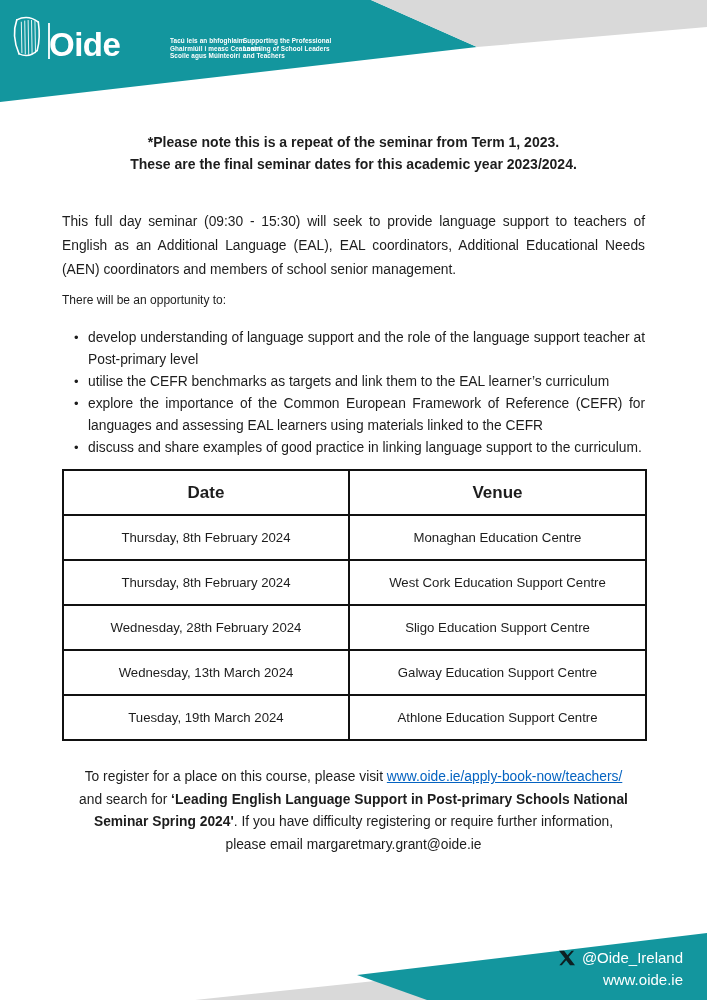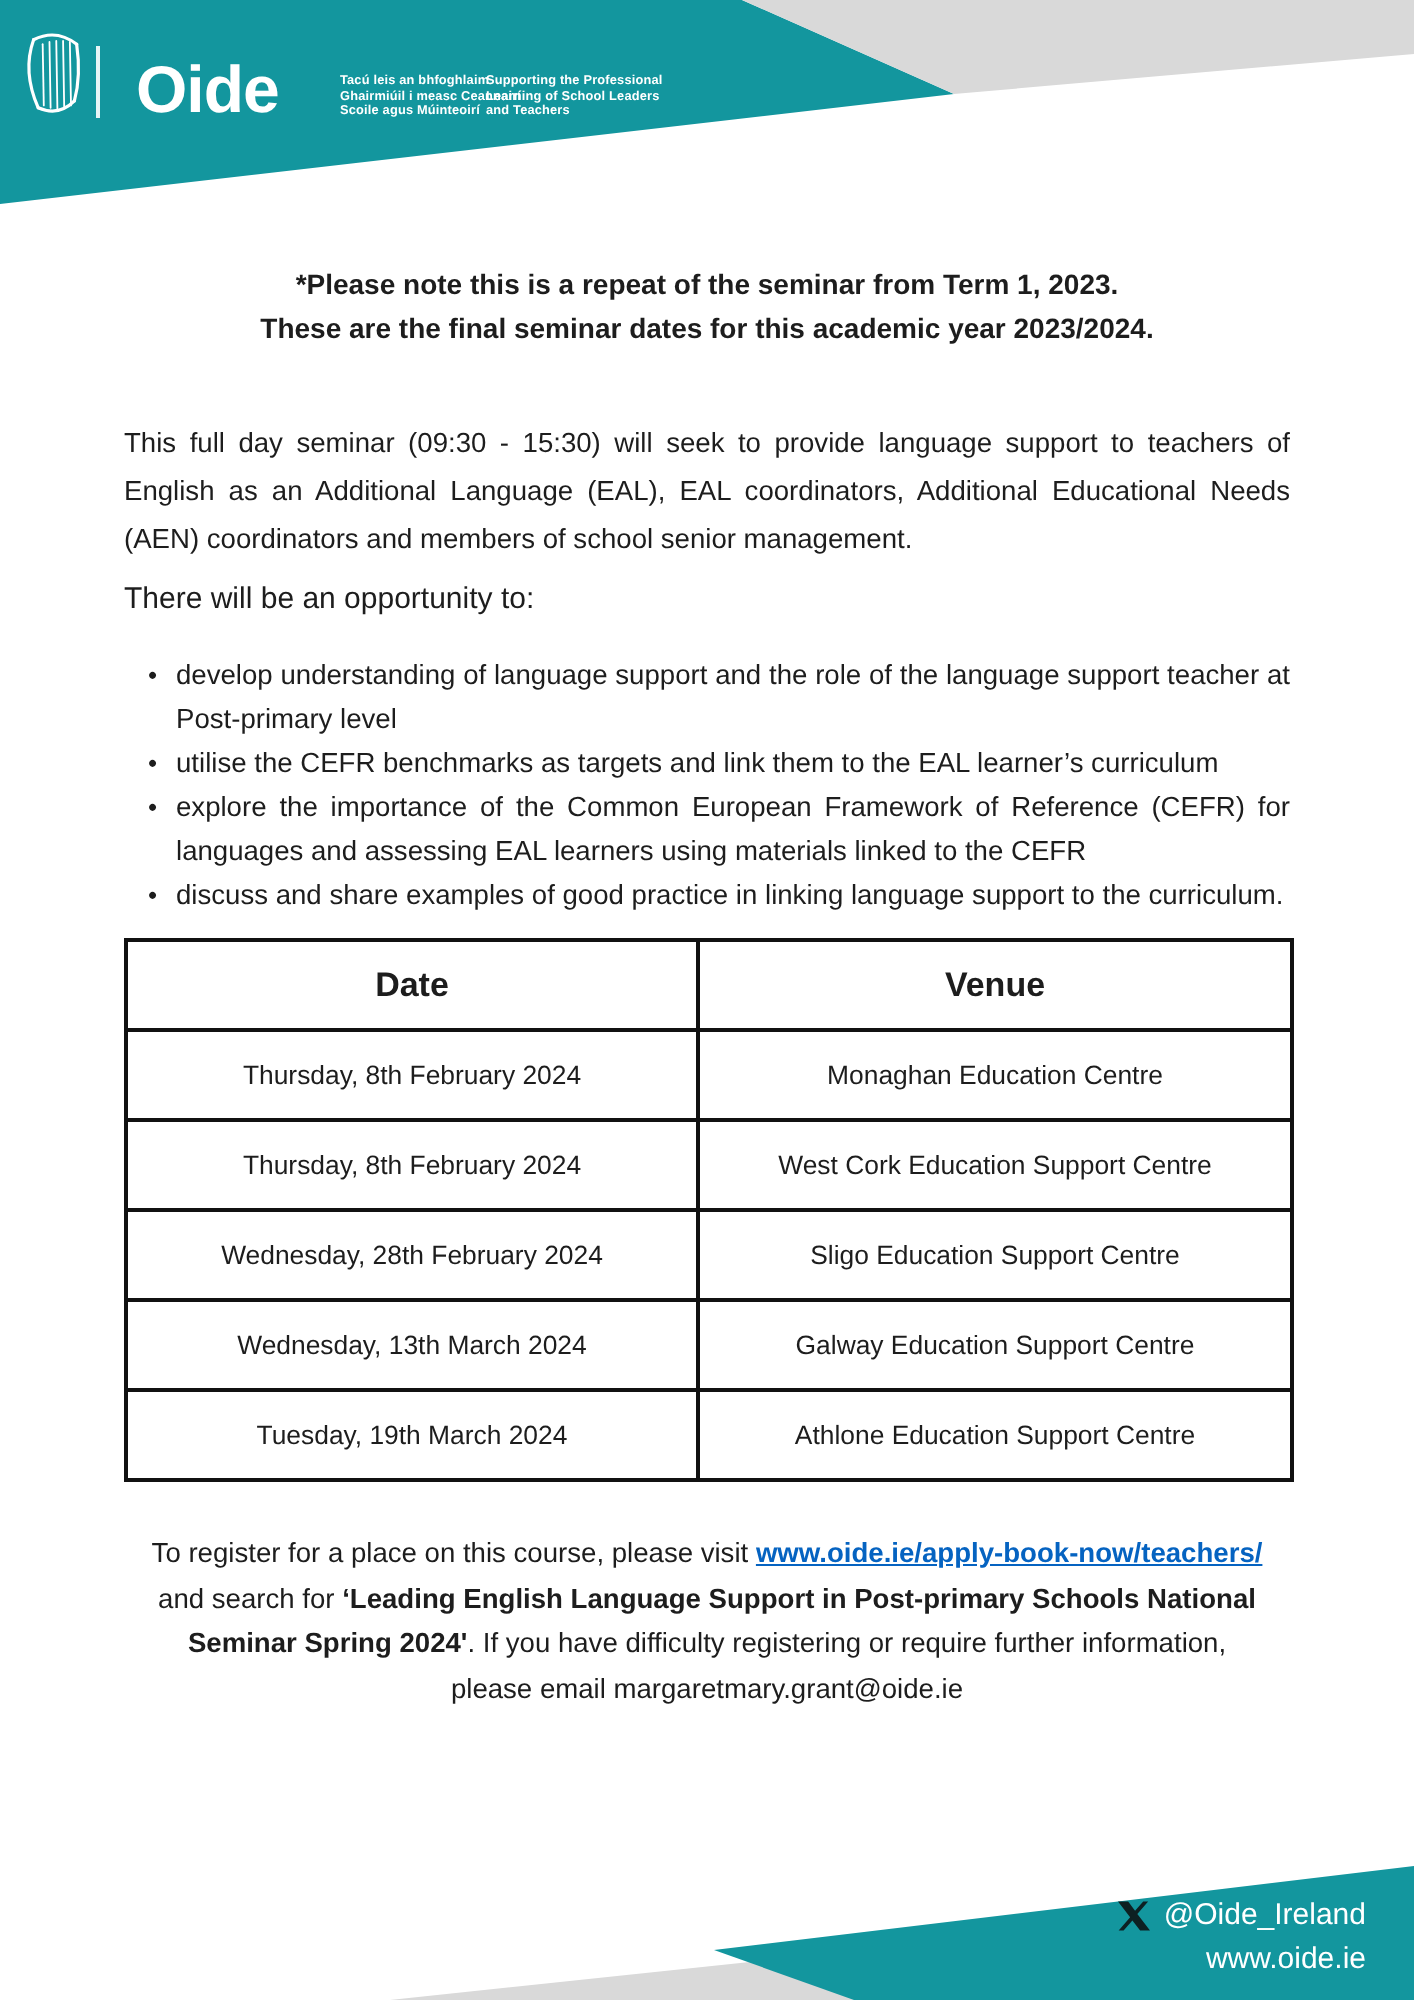--- a/index.html
+++ b/index.html
@@ -29,21 +29,21 @@
     position: absolute; inset: 0;
     background: var(--gray);
     clip-path: polygon(371px 0, 707px 0, 707px 27px, 477px 47px);
   }
   .harp { position: absolute; left: 10px; top: 15px; width: 34px; height: 46px; }
   .logo-divider {
     position: absolute; left: 48px; top: 23px;
     width: 2px; height: 36px; background: #ffffff; opacity: .9;
   }
   .logo-word {
-    position: absolute; left: 68px; top: 26px;
+    position: absolute; left: 49px; top: 26px;
     font-size: 33px; font-weight: bold; color: #ffffff; letter-spacing: -0.5px;
   }
   .tagline {
     position: absolute; top: 37px;
     color: #ffffff; font-size: 6.4px; line-height: 7.6px; font-weight: bold;
     letter-spacing: 0.1px;
   }
   .tagline-ga { left: 170px; }
   .tagline-en { left: 243px; }
 
@@ -55,21 +55,21 @@
     margin: 0 -20px; white-space: nowrap;
   }
   .note {
     margin-top: 14px; text-align: center; font-weight: bold;
     font-size: 14px; line-height: 22px;
   }
   .intro-para {
     margin-top: 35px; text-align: justify;
     font-size: 13.8px; line-height: 24px;
   }
-  .lead { margin-top: 6px; font-size: 15px; line-height: 24px; }
+  .lead { margin-top: 6px; font-size: 12px; line-height: 24px; }
 
   ul.bullets { margin-top: 15px; list-style: none; }
   ul.bullets li {
     position: relative; padding-left: 26px; text-align: justify;
     font-size: 13.8px; line-height: 22px;
   }
   ul.bullets li::before {
     content: "\2022";
     position: absolute; left: 12px; top: 0;
     font-size: 13px; line-height: 22px;
@@ -86,21 +86,21 @@
   table.schedule col.c1 { width: 286px; }
   table.schedule col.c2 { width: 297px; }
   table.schedule th { height: 45px; font-size: 17px; font-weight: bold; }
   table.schedule td { height: 45px; font-size: 13.2px; }
 
   .register {
     margin-top: 25px; text-align: center;
     font-size: 13.8px; line-height: 22.5px;
   }
   .register a {
-    color: var(--link); font-weight: bold; text-decoration: underline;
+    color: var(--link); font-weight: normal; text-decoration: underline;
   }
   .register .b { font-weight: bold; }
 
   
   .footer-art {
     position: absolute; left: 0; bottom: 0;
     width: 707px; height: 85px;
   }
   .footer-gray {
     position: absolute; inset: 0;

